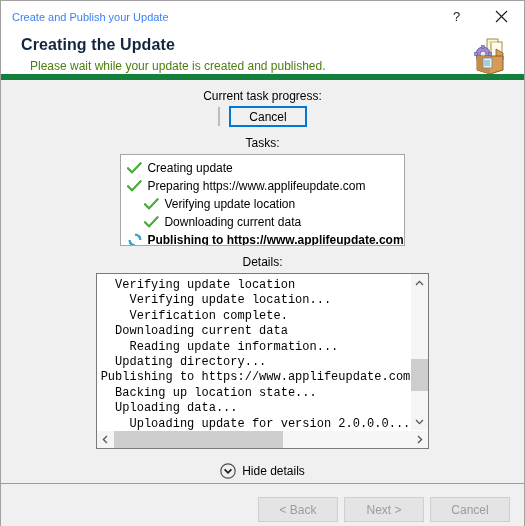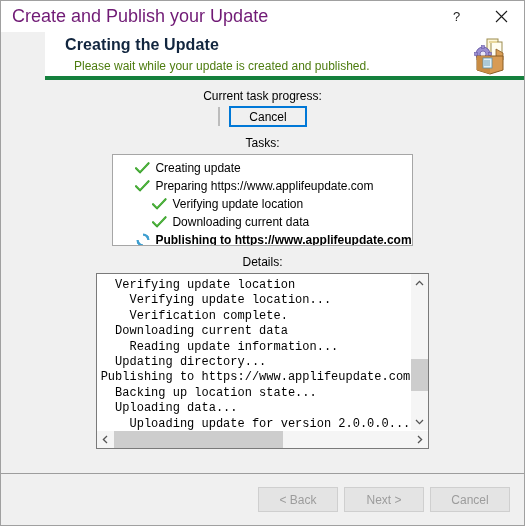--- a/index.html
+++ b/index.html
@@ -21,42 +21,41 @@
 
   
   .titlebar{
     height:31px;min-height:31px;
     background:#ffffff;
     display:flex;align-items:center;
     padding-left:11px;
     box-sizing:border-box;
   }
   .titlebar .ttl{
-    font-size:18px;color:#701a75;
+    font-size:11px;color:#3b82f6;
     flex:1;white-space:nowrap;
   }
   .sysbtn{
     width:45px;height:30px;
     display:flex;align-items:center;justify-content:center;
     color:#222;
     font-size:13px;
     cursor:default;
   }
   .sysbtn.help{font-size:13px;font-weight:400;}
   .sysbtn.close svg{display:block;}
 
   
   .header{
     background:#ffffff;
     height:48px;min-height:48px;
-    border-bottom:4px solid #15803d;
+    border-bottom:6px solid #15803d;
     position:relative;
     box-sizing:border-box;
     padding:3px 0 0 20px;
-    margin-left:44px;
   }
   .header h1{
     margin:0;
     font-size:16px;
     font-weight:bold;
     color:#12263f;
     letter-spacing:.1px;
     line-height:20px;
   }
   .header .sub{
@@ -105,21 +104,21 @@
     margin-top:-1px;
   }
 
   
   .taskspanel{
     background:#fff;
     border:1px solid #a6a6a6;
     box-sizing:border-box;
     height:92px;
     overflow:hidden;
-    padding:4px 0 0 16px;
+    padding:4px 0 0 0;
     margin-bottom:9px;
   }
   .task{
     display:flex;align-items:center;
     height:18px;
     padding-left:5px;
     font-size:12px;
     white-space:nowrap;
   }
   .task.indent{padding-left:22px;}
@@ -376,20 +375,29 @@
           <div class="hthumb"></div>
         </div>
         <div class="sbbtn">
           <svg width="6" height="9" viewBox="0 0 6 9">
             <path d="M1 1 L4.6 4.5 L1 8" stroke="#555" stroke-width="1.3" fill="none"></path>
           </svg>
         </div>
       </div>
     </div>
 
+    <div class="hidedet">
+      <span class="circ">
+        <svg width="16" height="16" viewBox="0 0 16 16">
+          <circle cx="8" cy="8" r="7.2" fill="#f0f0f0" stroke="#4c4c4c" stroke-width="1.2"></circle>
+          <path d="M4.6 6.4 L8 9.8 L11.4 6.4" stroke="#1a1a1a" stroke-width="1.7" fill="none"></path>
+        </svg>
+      </span>
+      <span class="tx">Hide details</span>
+    </div>
 
   </div>
 
   <div class="footer">
       <div class="btn">
         <span>&lt; Back</span>
       </div>
       <div class="btn">
         <span>Next &gt;</span>
       </div>

